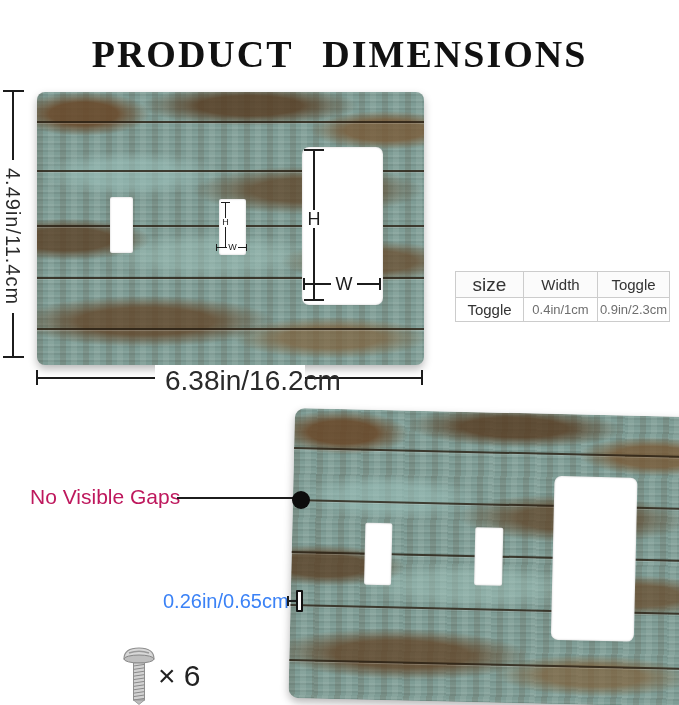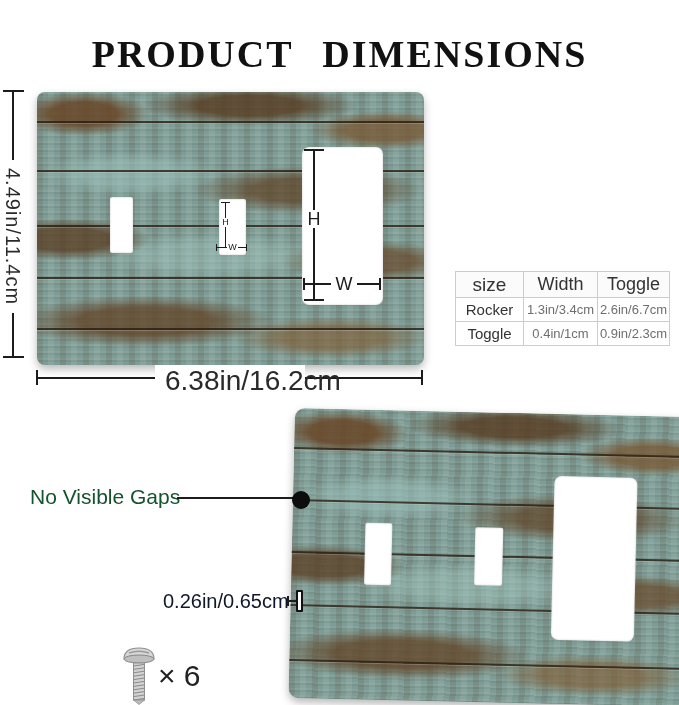--- a/index.html
+++ b/index.html
@@ -68,27 +68,27 @@
     font-family:"Liberation Sans", sans-serif;
   }
   .size-table td, .size-table th {
     border:1px solid #cccccc; text-align:center; font-weight:normal;margin-top:23px;
   }
   .size-table th { color:#333; background:#fbfbfb; }
   .size-table col.c1 { width:68px; } .size-table col.c2 { width:74px; } .size-table col.c3 { width:72px; }
   .size-table tr { height:24px; }
   .size-table tr.hdr { height:26px; }
   .th-size { font-size:19px; }
-  .th-dim  { font-size:18px; }
+  .th-dim  { font-size:15px; }
   .td-name { font-size:15px; color:#333; }
   .td-val  { font-size:13px; color:#6e6e6e; }
 
   
-  .gaps-label { position:absolute; left:30px; top:485px; font-size:21px; color:#14532d; }
-  .thickness-label { position:absolute; left:163px; top:590px; font-size:20px; color:#0f172a; }
+  .gaps-label { position:absolute; left:30px; top:485px; font-size:21px; color:#be185d; }
+  .thickness-label { position:absolute; left:163px; top:590px; font-size:20px; color:#3b82f6; }
   .accessories-label { position:absolute; left:4px; top:666px; font-size:22px; color:#222; }
   .accessories-count { position:absolute; left:158px; top:659px; font-size:30px; color:#222; }
   .callout-dot { position:absolute; left:292px; top:491px; width:18px; height:18px;
                  border-radius:50%; background:#0d0d0d; z-index:6; }
   .z-top { z-index:6; }
 </style>
 </head>
 <body>
 
 <div id="canvas">
@@ -144,25 +144,20 @@
         <col class="c2">
         <col class="c3">
       </colgroup>
     <tbody>
         <tr class="hdr">
       <th class="th-size">size</th>
       <th class="th-dim">Width</th>
       <th class="th-dim">Toggle</th>
     </tr>
     <tr>
-      <td class="td-name">Rocker</td>
-      <td class="td-val">1.3in/3.4cm</td>
-      <td class="td-val">2.6in/6.7cm</td>
-    </tr>
-    <tr>
       <td class="td-name">Toggle</td>
       <td class="td-val">0.4in/1cm</td>
       <td class="td-val">0.9in/2.3cm</td>
     </tr>
   </tbody>
     </table>
 
   <div class="wood" style="left:295px; top:408px; width:400px; height:290px; border-radius:10px;
               transform:rotate(1.3deg); transform-origin:0 0; z-index:1;">
     <div class="seam" style="top:39px"></div>

